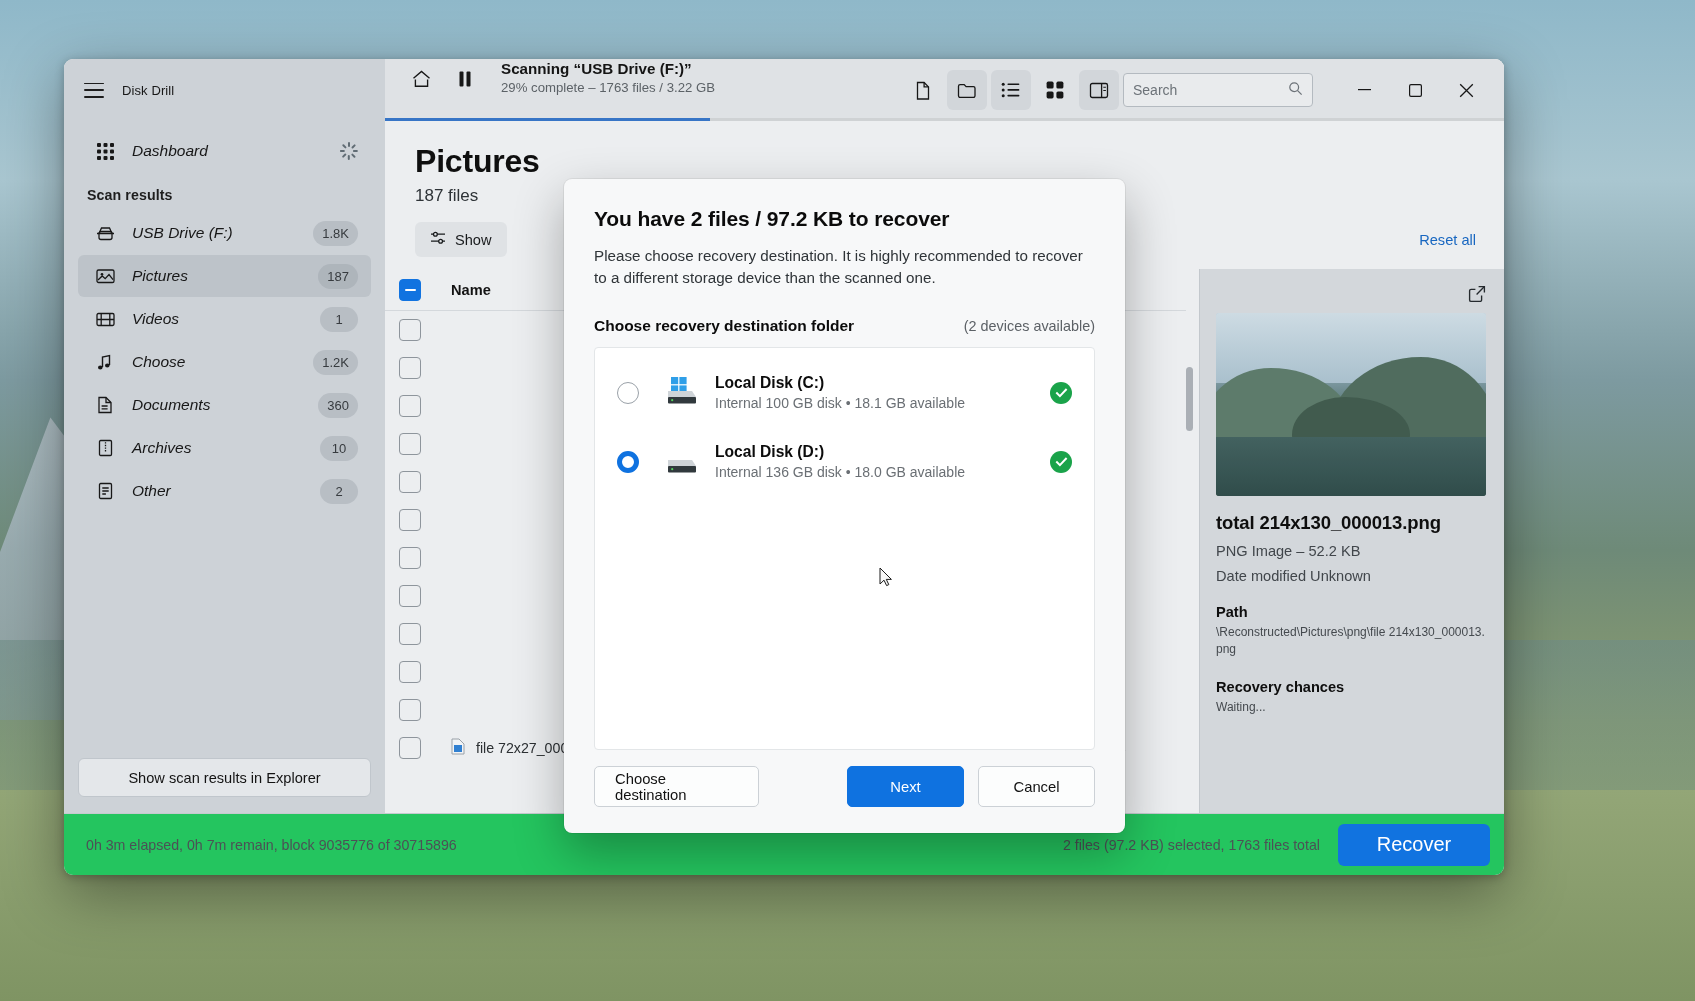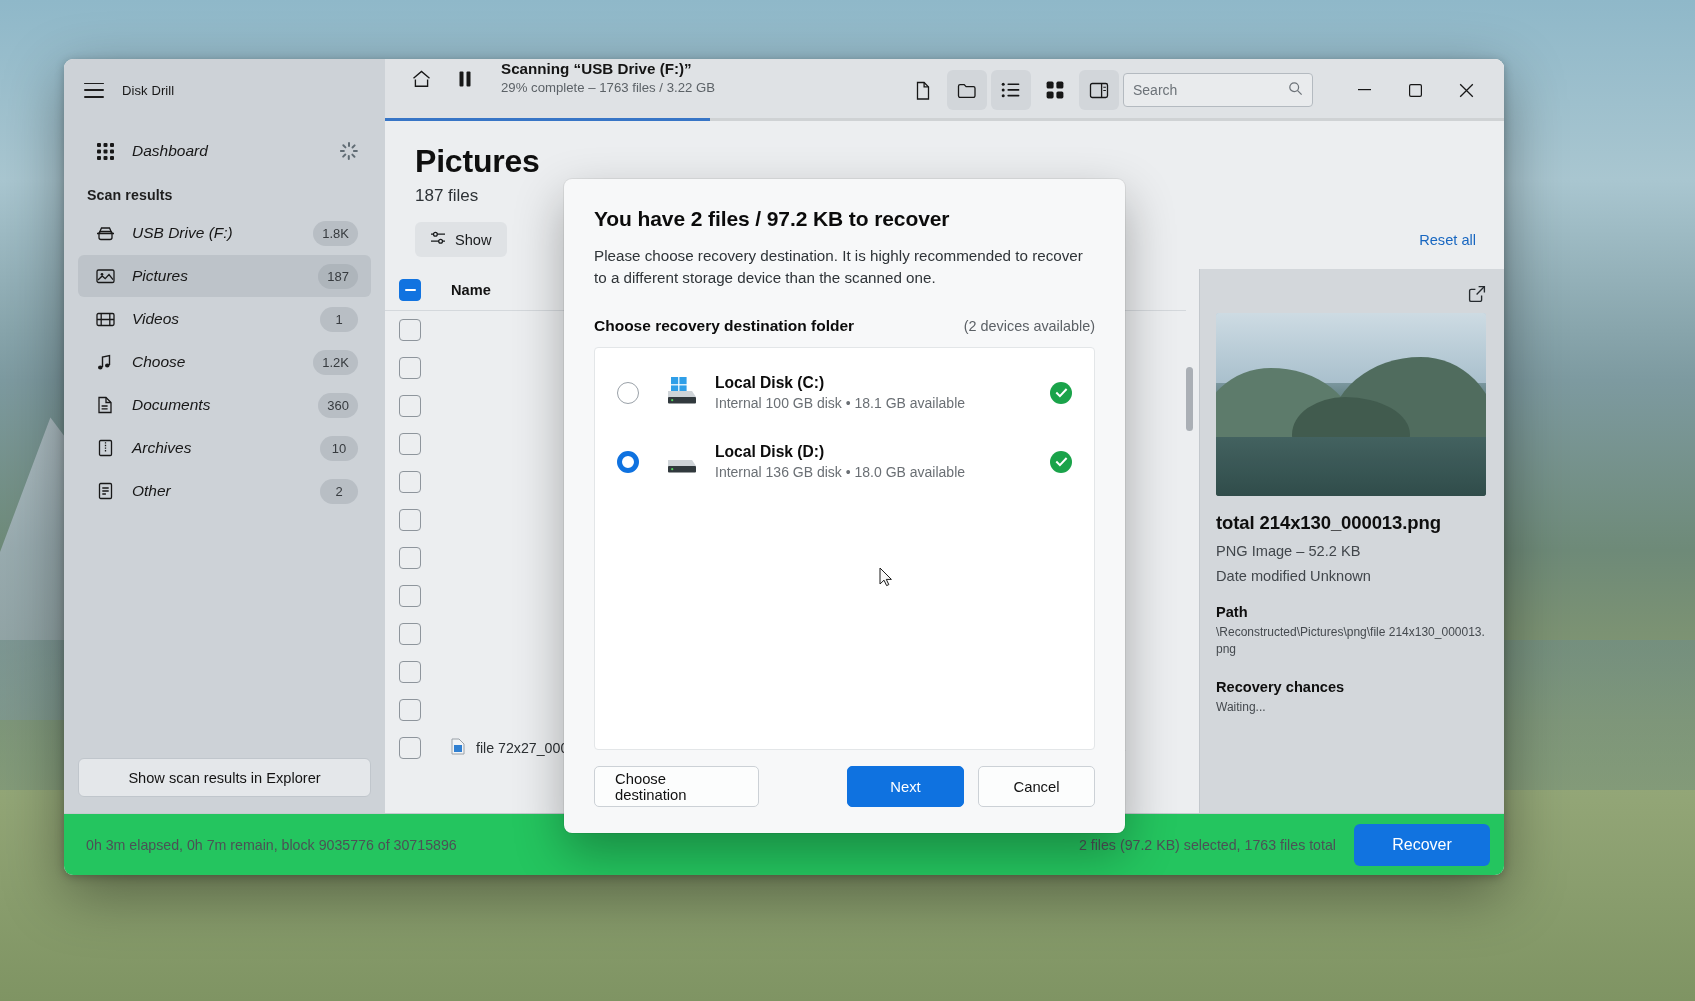--- a/index.html
+++ b/index.html
@@ -221,22 +221,22 @@
   .det-v { font-size: 12px; color: #43484d; margin-top: 4px; line-height: 1.45; word-break: break-all; }
 
   
   .statusbar {
     height: 62px; background: #22c55e; border-top: 1px solid #c5cacf;
     display: flex; align-items: center; padding: 0 0 0 22px; gap: 20px;
   }
   .sbtext { font-size: 14.2px; color: #4a4f54; }
   .sb-right { margin-left: auto; display: flex; align-items: center; gap: 18px; padding-right: 14px; }
   .recover-btn {
-    width: 136px; height: 42px; border-radius: 6px; background: #0f72e0;
-    color: #fff; font-size: 16px; display: flex; align-items: center; justify-content: center;
+    width: 152px; height: 42px; border-radius: 6px; background: #0f72e0;
+    color: #fff; font-size: 20px; display: flex; align-items: center; justify-content: center;
     cursor: pointer;
   }
 
   
   .modal-scrim { position: absolute; inset: 0; background: rgba(255,255,255,.01); }
   .modal {
     position: absolute; left: 500px; top: 120px;
     width: 561px; height: 654px;
     background: #f7f8f9;
     border-radius: 8px;

